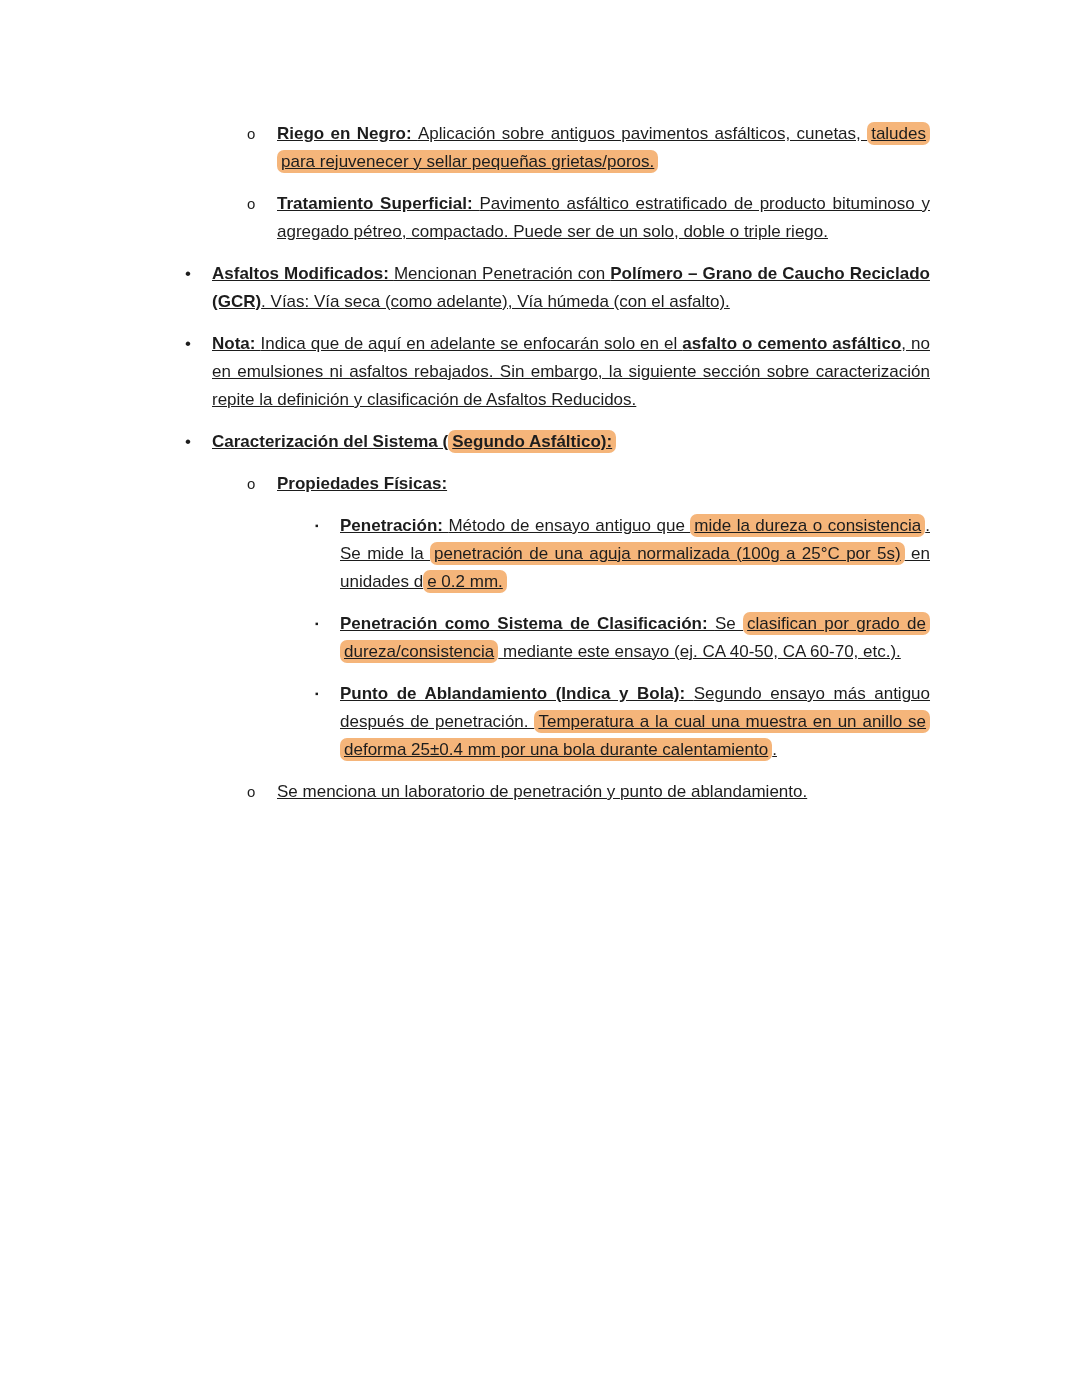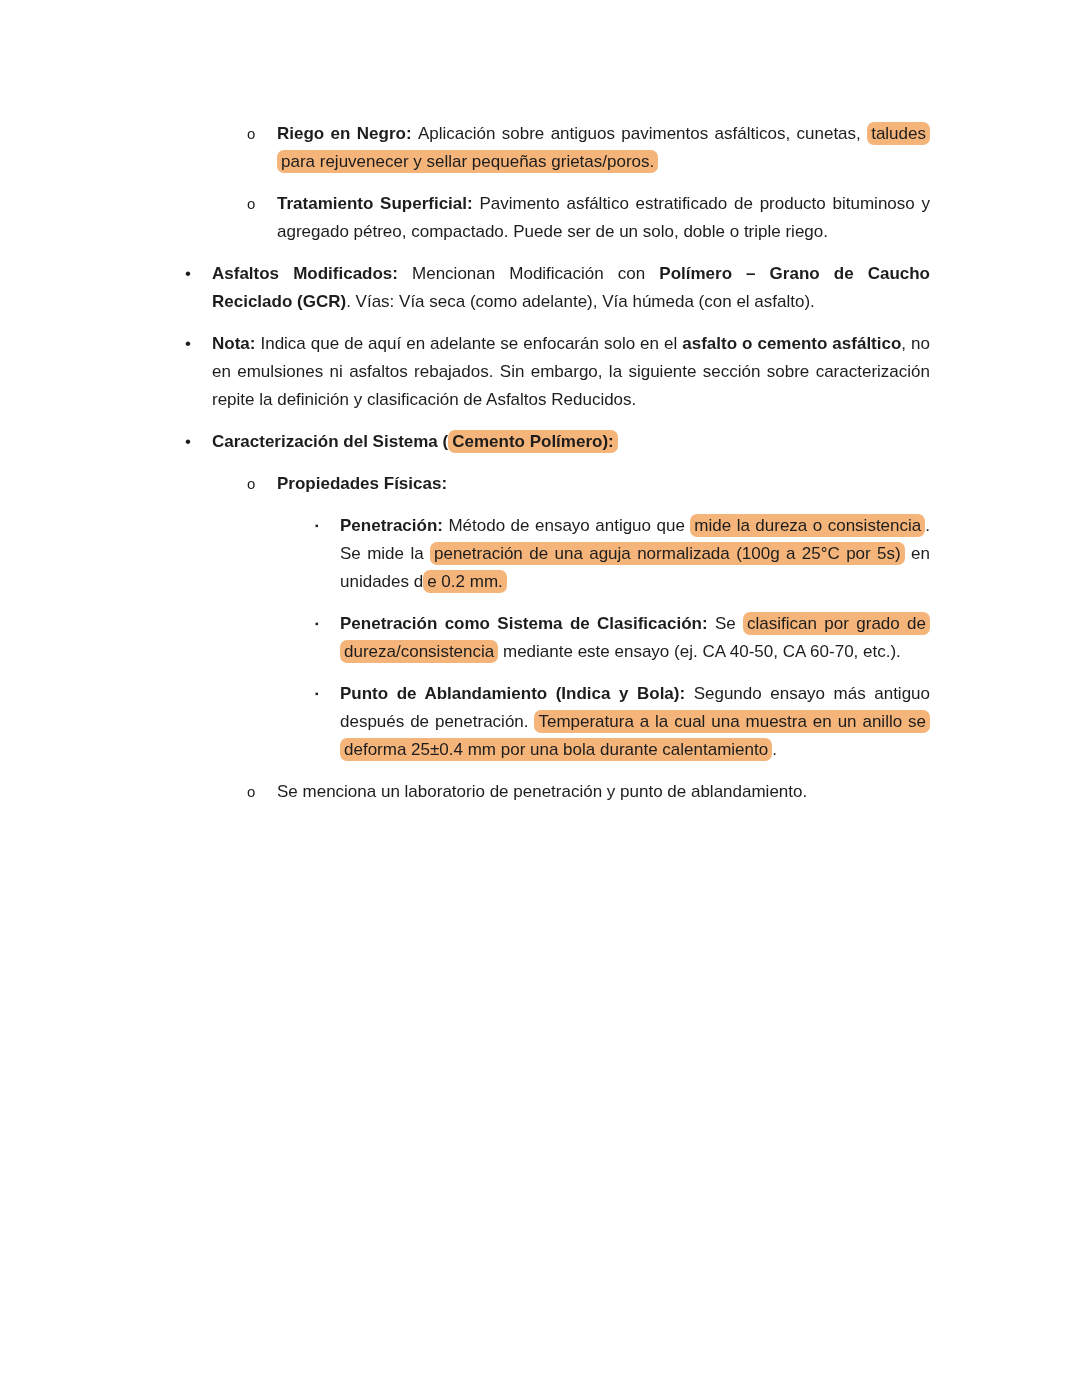--- a/index.html
+++ b/index.html
@@ -26,20 +26,21 @@
   .doc-item {
     display: flex;
     align-items: flex-start;
     margin-bottom: 14px;
     font-size: 17px;
     line-height: 28px;
   }
   .doc-item .text {
     flex: 1;
     text-align: justify;
+    text-decoration: underline;
   }
   .marker {
     flex: 0 0 auto;
     text-align: left;
     user-select: none;
   }
   .level-1 { margin-left: 0; }
   .level-1 .marker { width: 27px; font-size: 17px; }
   .level-2 { margin-left: 62px; }
   .level-2 .marker { width: 30px; font-size: 15px; }
@@ -62,29 +63,29 @@
       <div class="doc-item level-2">
         <span class="marker">o</span>
         <div class="text"><span class="bold">Riego en Negro: </span><span>Aplicación sobre antiguos pavimentos asfálticos, cunetas, </span><span class="hl">taludes para rejuvenecer y sellar pequeñas grietas/poros.</span></div>
       </div>
       <div class="doc-item level-2">
         <span class="marker">o</span>
         <div class="text"><span class="bold">Tratamiento Superficial: </span><span>Pavimento asfáltico estratificado de producto bituminoso y agregado pétreo, compactado. Puede ser de un solo, doble o triple riego.</span></div>
       </div>
       <div class="doc-item level-1">
         <span class="marker">•</span>
-        <div class="text"><span class="bold">Asfaltos Modificados: </span><span>Mencionan Modificación con </span><span class="bold">Polímero – Grano de Caucho Reciclado (GCR)</span><span>. Vías: Vía seca (como adelante), Vía húmeda (con el asfalto).</span></div>
+        <div class="text"><span class="bold">Asfaltos Modificados: </span><span>Mencionan Penetración con </span><span class="bold">Polímero – Grano de Caucho Reciclado (GCR)</span><span>. Vías: Vía seca (como adelante), Vía húmeda (con el asfalto).</span></div>
       </div>
       <div class="doc-item level-1">
         <span class="marker">•</span>
         <div class="text"><span class="bold">Nota: </span><span>Indica que de aquí en adelante se enfocarán solo en el </span><span class="bold">asfalto o cemento asfáltico</span><span>, no en emulsiones ni asfaltos rebajados. Sin embargo, la siguiente sección sobre caracterización repite la definición y clasificación de Asfaltos Reducidos.</span></div>
       </div>
       <div class="doc-item level-1">
         <span class="marker">•</span>
-        <div class="text"><span class="bold">Caracterización del Sistema (</span><span class="bold hl">Cemento Polímero):</span></div>
+        <div class="text"><span class="bold">Caracterización del Sistema (</span><span class="bold hl">Segundo Asfáltico):</span></div>
       </div>
       <div class="doc-item level-2">
         <span class="marker">o</span>
         <div class="text"><span class="bold">Propiedades Físicas:</span></div>
       </div>
       <div class="doc-item level-3">
         <span class="marker">▪</span>
         <div class="text"><span class="bold">Penetración: </span><span>Método de ensayo antiguo que </span><span class="hl">mide la dureza o consistencia</span><span>. Se mide la </span><span class="hl">penetración de una aguja normalizada (100g a 25°C por 5s)</span><span> en unidades d</span><span class="hl">e 0.2 mm.</span></div>
       </div>
       <div class="doc-item level-3">

